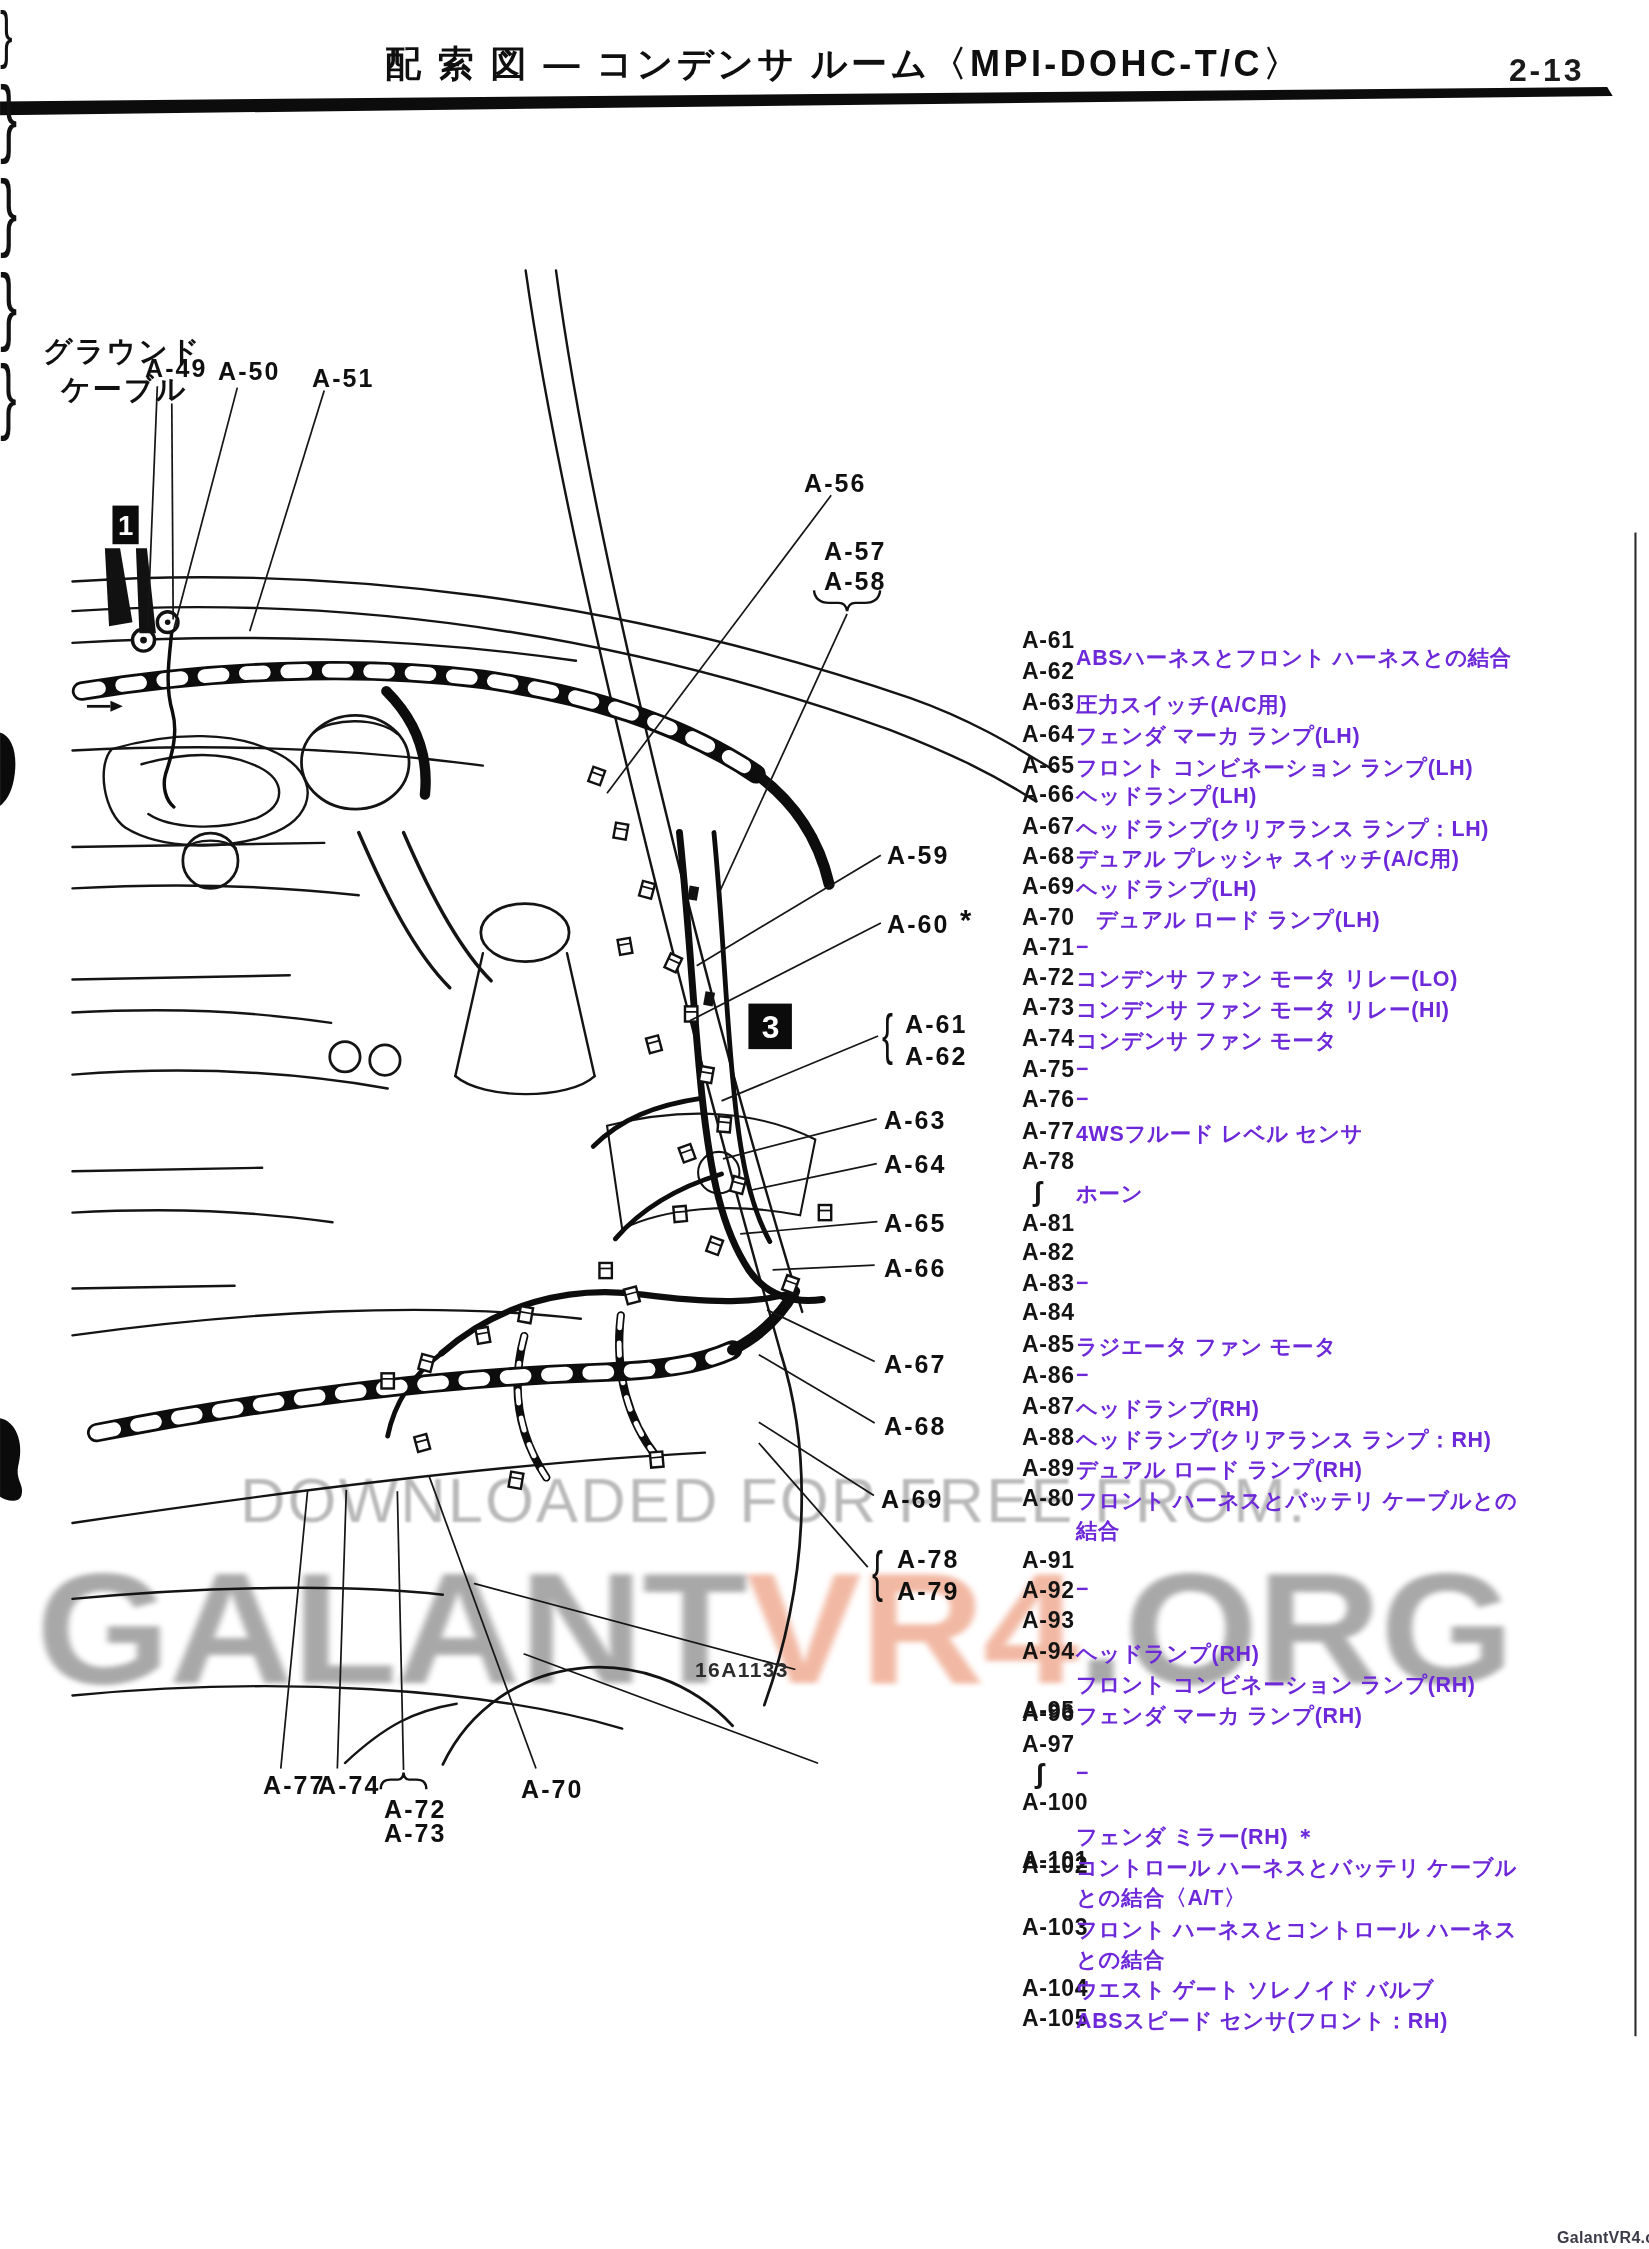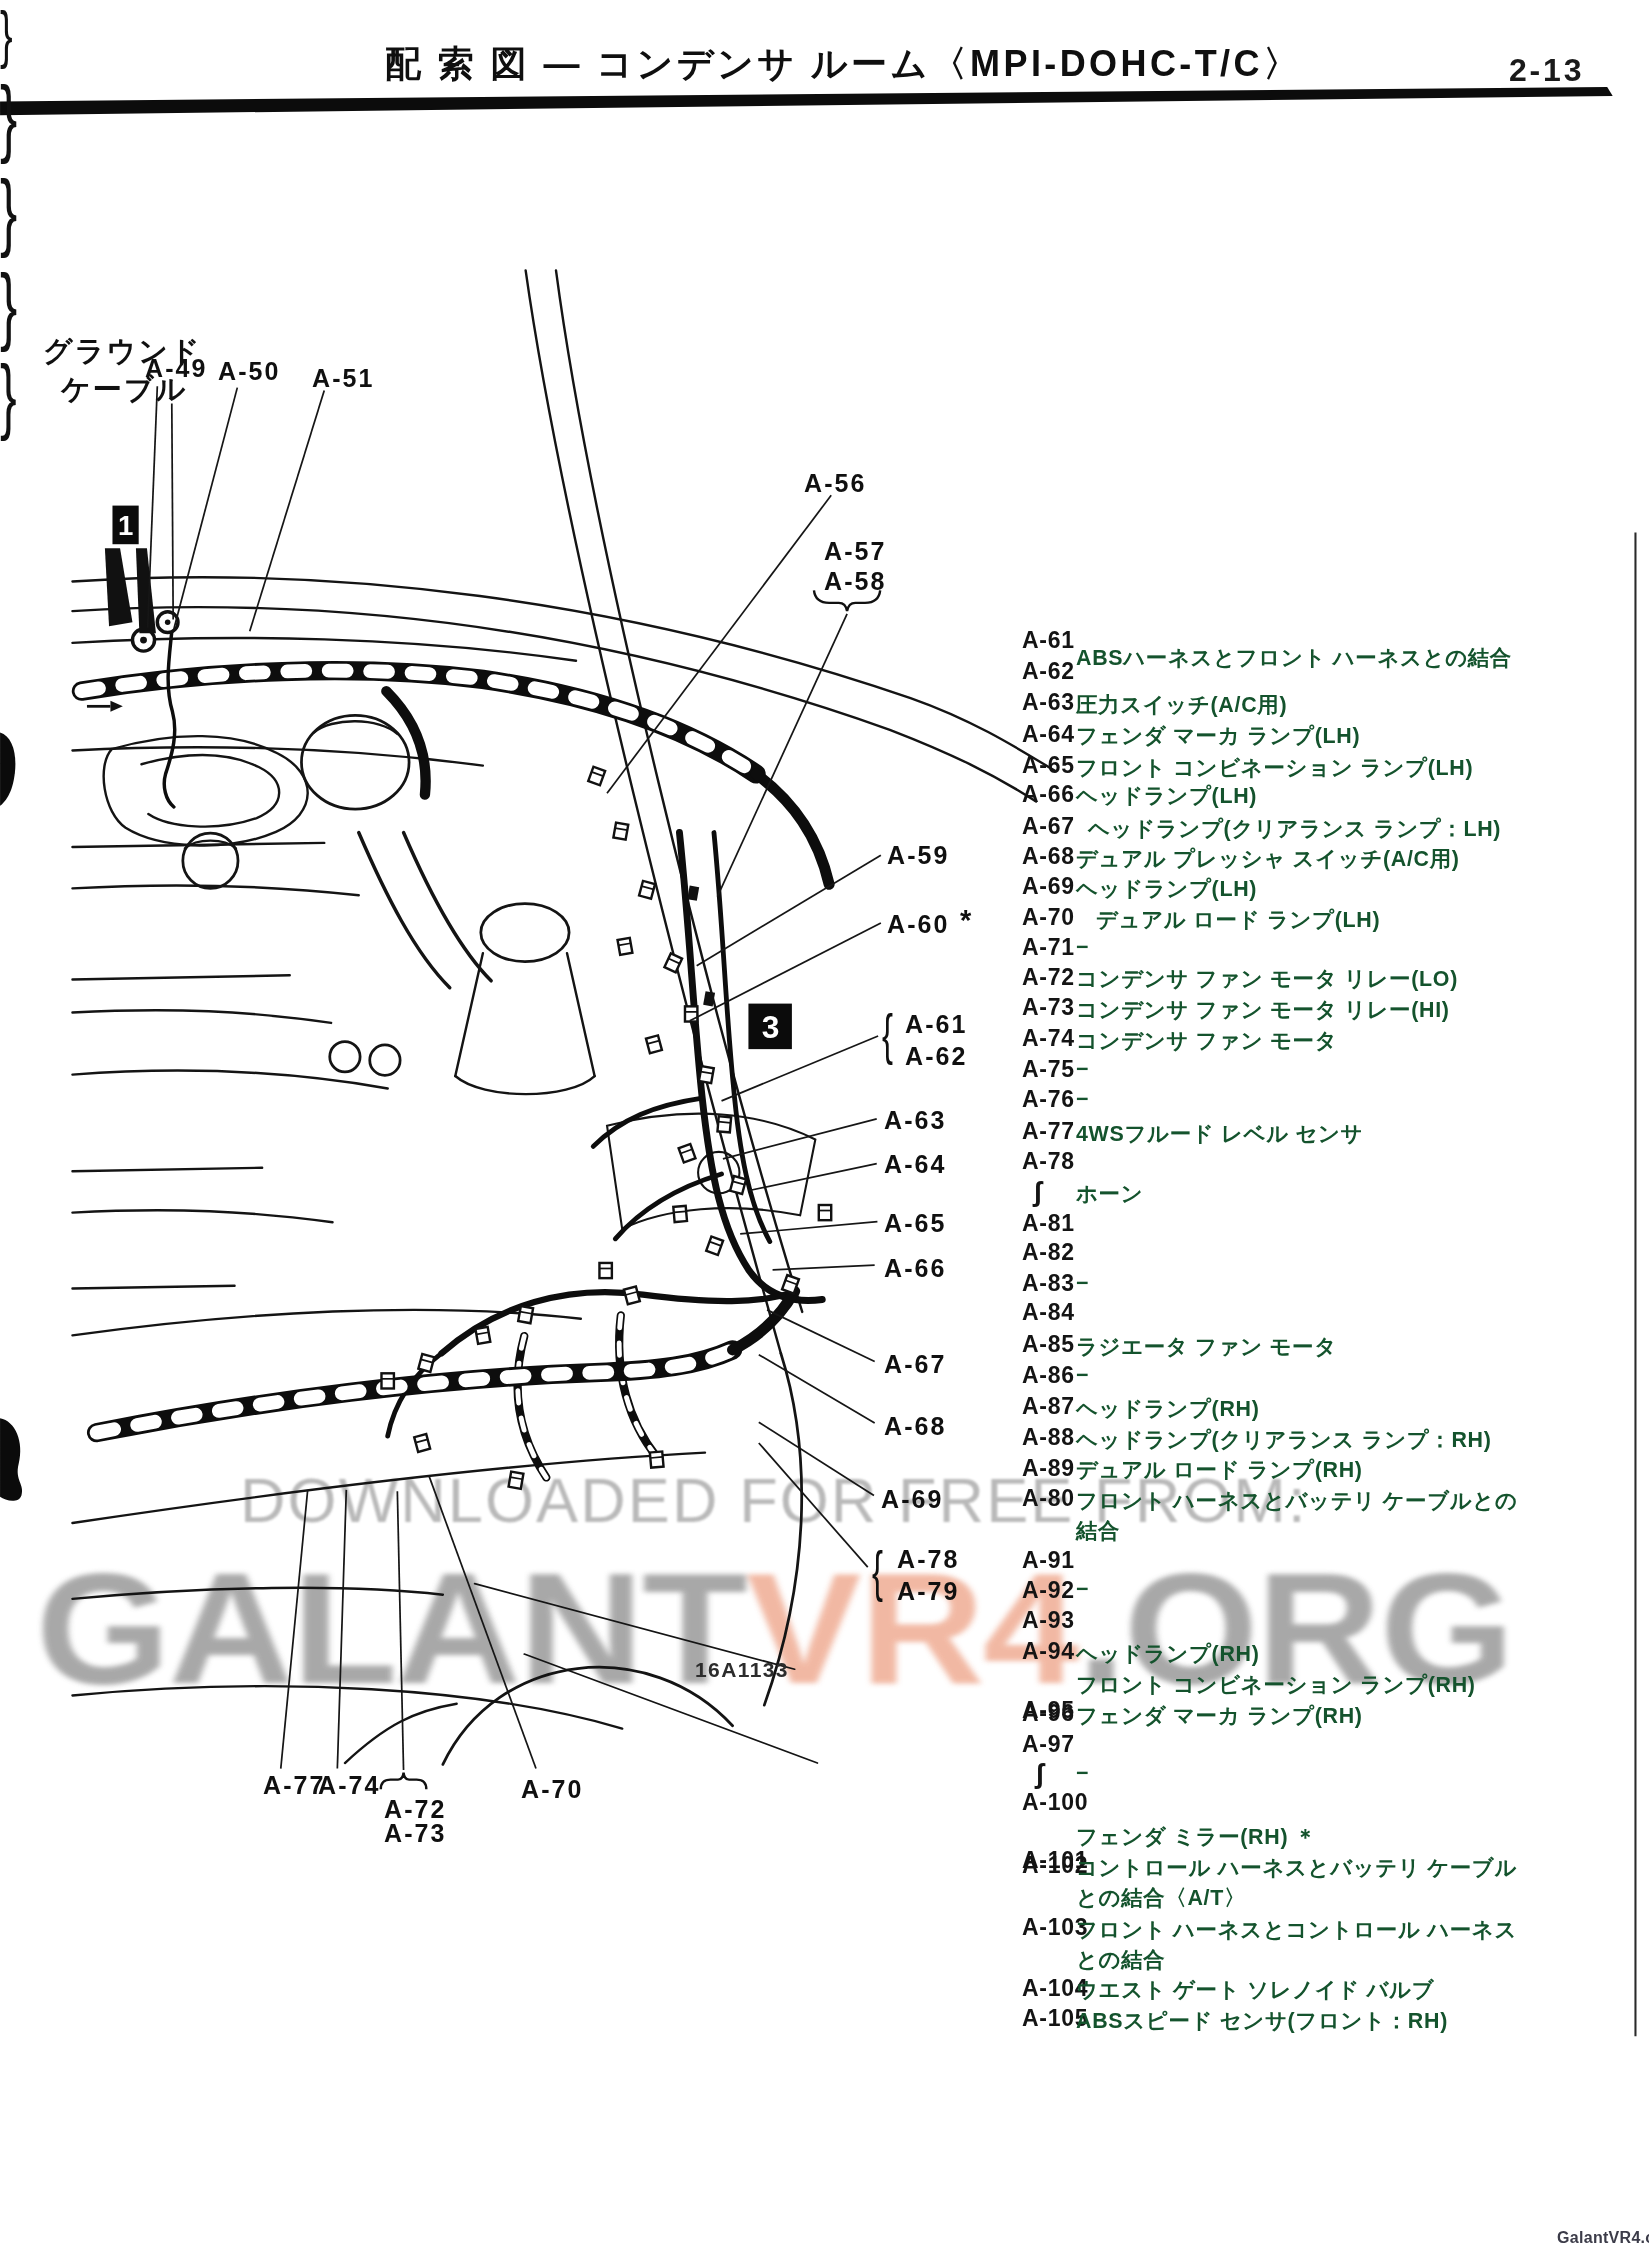--- a/index.html
+++ b/index.html
@@ -5,21 +5,21 @@
   html,body{margin:0;padding:0;background:#e8e8e8;}
   #page{position:relative;width:1650px;height:2250px;background:#ffffff;overflow:hidden;
         font-family:"Liberation Sans","DejaVu Sans",sans-serif;color:#111;}
   #page *{box-sizing:border-box;}
   #header-title{position:absolute;left:385px;top:40px;font-size:36px;font-weight:bold;
         letter-spacing:3.4px;white-space:nowrap;color:#0f0f0f;}
   #page-number{position:absolute;left:1509px;top:52px;font-size:32px;font-weight:bold;
         letter-spacing:2.8px;color:#1a1a1a;}
   .co{position:absolute;font-weight:bold;font-size:25px;letter-spacing:2.1px;white-space:nowrap;color:#101010;}
   .lg-code{position:absolute;font-weight:bold;font-size:23px;letter-spacing:0.7px;white-space:nowrap;color:#141414;}
-  .lg-desc{position:absolute;font-weight:bold;font-size:21.4px;letter-spacing:0.7px;white-space:nowrap;color:#14532d;}
+  .lg-desc{position:absolute;font-weight:bold;font-size:21.4px;letter-spacing:0.7px;white-space:nowrap;color:#6d28d9;}
   .vbrace{transform:scaleX(0.6);transform-origin:left top;font-weight:normal;letter-spacing:0;}
   #figure-code{position:absolute;left:695px;top:1658px;font-size:21px;font-weight:bold;
         letter-spacing:1.4px;color:#2c2c2c;}
   #corner-credit{position:absolute;left:1557px;top:2229px;font-size:16px;font-weight:bold;
         color:#3c3c49;letter-spacing:0.3px;}
   #wm1{position:absolute;left:240px;top:1464px;font-size:63px;font-weight:normal;color:#b6b6b6;
         letter-spacing:2.1px;white-space:nowrap;filter:blur(1px);opacity:.95;}
   #wm2{position:absolute;left:36px;top:1539px;font-size:157px;font-weight:bold;white-space:nowrap;
         filter:blur(2.8px);opacity:.88;transform:scaleX(1.1);transform-origin:left top;letter-spacing:-1.4px;}
   .wm-gray{color:#9d9d9d;}
@@ -273,21 +273,21 @@
       <div class="lg-code" style="left: 1022px; top: 1821px; font-size: 23px; margin-top: 26px;">A-101</div>
       <div class="lg-code" style="left: 1022px; top: 1852px; font-size: 23px;">A-102</div>
       <div class="lg-code" style="left: 1022px; top: 1914px; font-size: 23px;">A-103</div>
       <div class="lg-code" style="left: 1022px; top: 1975px; font-size: 23px;">A-104</div>
       <div class="lg-code" style="left: 1022px; top: 2005px; font-size: 23px;">A-105</div>
       <div class="lg-desc" style="left: 1076px; top: 643px; font-size: 21.4px;">ABSハーネスとフロント ハーネスとの結合</div>
       <div class="lg-desc" style="left: 1076px; top: 690px; font-size: 21.4px;">圧力スイッチ(A/C用)</div>
       <div class="lg-desc" style="left: 1076px; top: 721px; font-size: 21.4px;">フェンダ マーカ ランプ(LH)</div>
       <div class="lg-desc" style="left: 1076px; top: 753px; font-size: 21.4px;">フロント コンビネーション ランプ(LH)</div>
       <div class="lg-desc" style="left: 1076px; top: 781px; font-size: 21.4px;">ヘッドランプ(LH)</div>
-      <div class="lg-desc" style="left: 1076px; top: 814px; font-size: 21.4px; margin-left: 12px;">ヘッドランプ(クリアランス ランプ：LH)</div>
+      <div class="lg-desc" style="left: 1076px; top: 814px; font-size: 21.4px;">ヘッドランプ(クリアランス ランプ：LH)</div>
       <div class="lg-desc" style="left: 1076px; top: 844px; font-size: 21.4px;">デュアル プレッシャ スイッチ(A/C用)</div>
       <div class="lg-desc" style="left: 1076px; top: 874px; font-size: 21.4px;">ヘッドランプ(LH)</div>
       <div class="lg-desc" style="left: 1076px; top: 905px; font-size: 21.4px; margin-left: 20px;">デュアル ロード ランプ(LH)</div>
       <div class="lg-desc" style="left: 1076px; top: 935px; font-size: 21.4px;">−</div>
       <div class="lg-desc" style="left: 1076px; top: 964px; font-size: 21.4px;">コンデンサ ファン モータ リレー(LO)</div>
       <div class="lg-desc" style="left: 1076px; top: 995px; font-size: 21.4px;">コンデンサ ファン モータ リレー(HI)</div>
       <div class="lg-desc" style="left: 1076px; top: 1026px; font-size: 21.4px;">コンデンサ ファン モータ</div>
       <div class="lg-desc" style="left: 1076px; top: 1057px; font-size: 21.4px;">−</div>
       <div class="lg-desc" style="left: 1076px; top: 1087px; font-size: 21.4px;">−</div>
       <div class="lg-desc" style="left: 1076px; top: 1119px; font-size: 21.4px;">4WSフルード レベル センサ</div>

